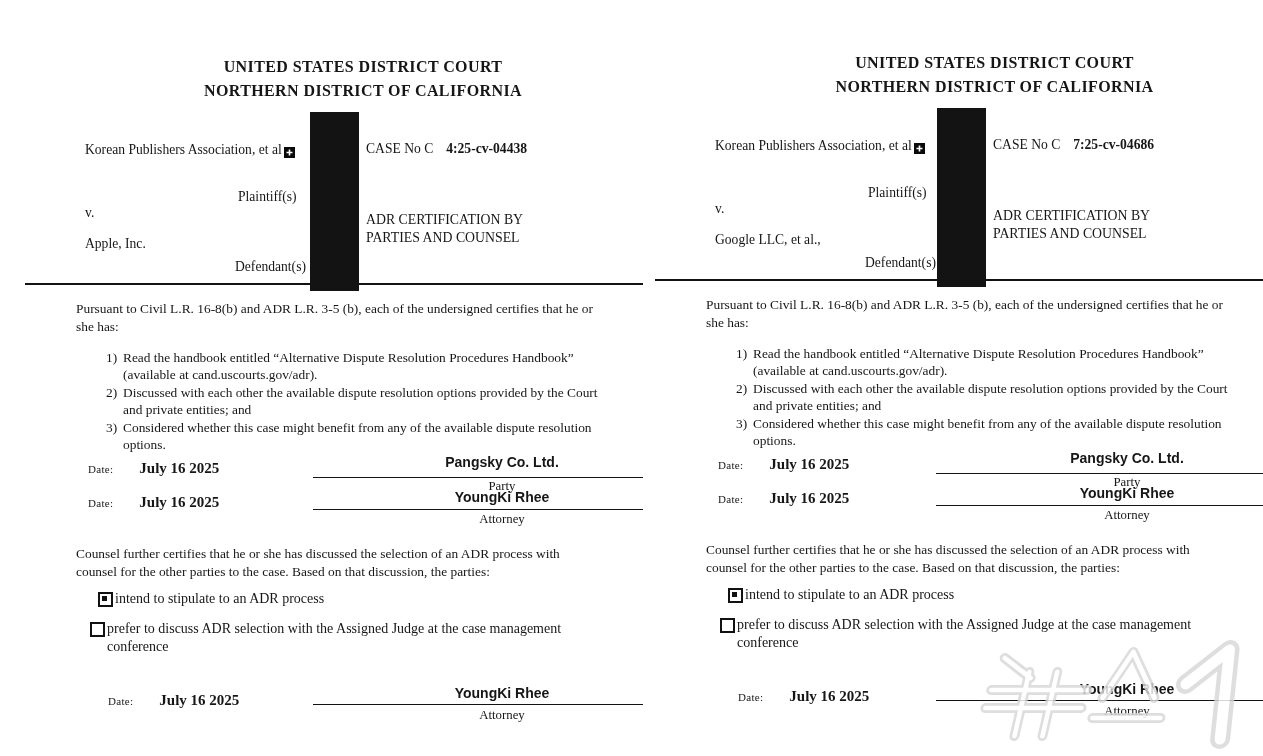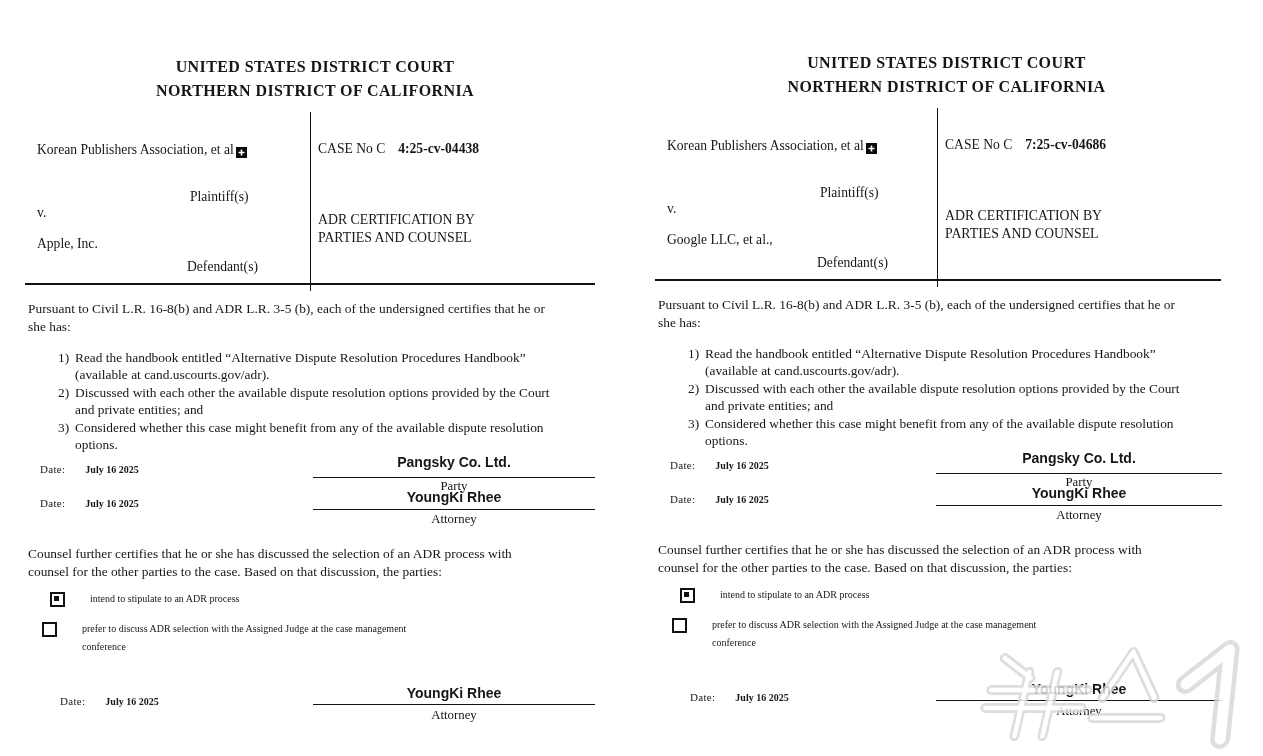--- a/index.html
+++ b/index.html
@@ -1,21 +1,21 @@
 <!DOCTYPE html>
 <html><head>
 <meta charset="utf-8">
 <style>
   html,body{margin:0;padding:0;background:#ffffff;}
   #page{position:relative;width:1263px;height:756px;background:#ffffff;overflow:hidden;
         font-family:"Liberation Serif", serif;color:#161616;}
   .doc{position:absolute;top:0;height:756px;}
   #doc-left{left:0;width:630px;}
   #doc-right{left:630px;top:-4px;width:633px;}
-  .doc > div{position:absolute;}
+  .doc > div{position:absolute;padding-left:48px;}
 
   .court{left:0;width:100%;text-align:center;font-size:16px;font-weight:600;letter-spacing:.4px;white-space:nowrap;}
   .court.l1{top:58px;}
   .court.l2{top:82px;}
 
   .vdiv{left:310px;top:112px;height:179px;width:1.4px;background:#131313;}
   #doc-right .vdiv{left:307px;}
   .hline{left:25px;width:570px;top:283px;height:1.5px;background:#131313;}
   #doc-right .hline{width:566px;}
 
@@ -38,35 +38,35 @@
   .intro{left:28px;top:300px;}
   .counsel{left:28px;top:545px;}
 
   .list{left:58px;top:349px;font-size:13.4px;line-height:17.4px;}
   .li{display:flex;}
   .num{width:17px;flex:none;}
   .txt div{white-space:nowrap;}
 
   .daterow{white-space:nowrap;}
   .dlab{font-size:11px;letter-spacing:.3px;}
-  .dval{font-size:10px;font-weight:600;margin-left:20px;}
+  .dval{font-size:15px;font-weight:600;margin-left:26px;}
   .r1{left:40px;top:459px;}
   .r2{left:40px;top:493px;}
   .r3{left:60px;top:691px;}
 
   .signame{left:313px;width:282px;text-align:center;font-family:"Liberation Sans", sans-serif;
            font-size:14px;font-weight:600;white-space:nowrap;}
   .sigrole{left:313px;width:282px;text-align:center;font-size:12.8px;}
   .sigline{left:313px;width:282px;height:1.4px;background:#131313;}
   #doc-right .signame,#doc-right .sigrole,#doc-right .sigline{left:306px;width:286px;}
   .s1{top:454px;} .sl1{top:477px;} .ro1{top:479px;}
   .s2{top:489px;} .sl2{top:509px;} .ro2{top:512px;}
   .s3{top:685px;} .sl3{top:704px;} .ro3{top:708px;}
 
-  .opt{display:flex;gap:25px;font-size:10px;}
+  .opt{display:flex;gap:2px;font-size:14px;}
   .o1{left:50px;top:590px;}
   .o2{left:42px;top:620px;}
   .cb{width:11px;height:11px;border:2px solid #111;margin-top:2px;flex:none;position:relative;background:#fff;}
   .cb.checked::after{content:"";position:absolute;left:1.5px;top:1.5px;width:5px;height:5px;background:#111;}
   .otxt{line-height:18.2px;}
   .otxt div{white-space:nowrap;}
 
   .watermark{position:absolute;left:975px;top:636px;width:290px;height:118px;opacity:.82;pointer-events:none;}
 </style>
 </head>

